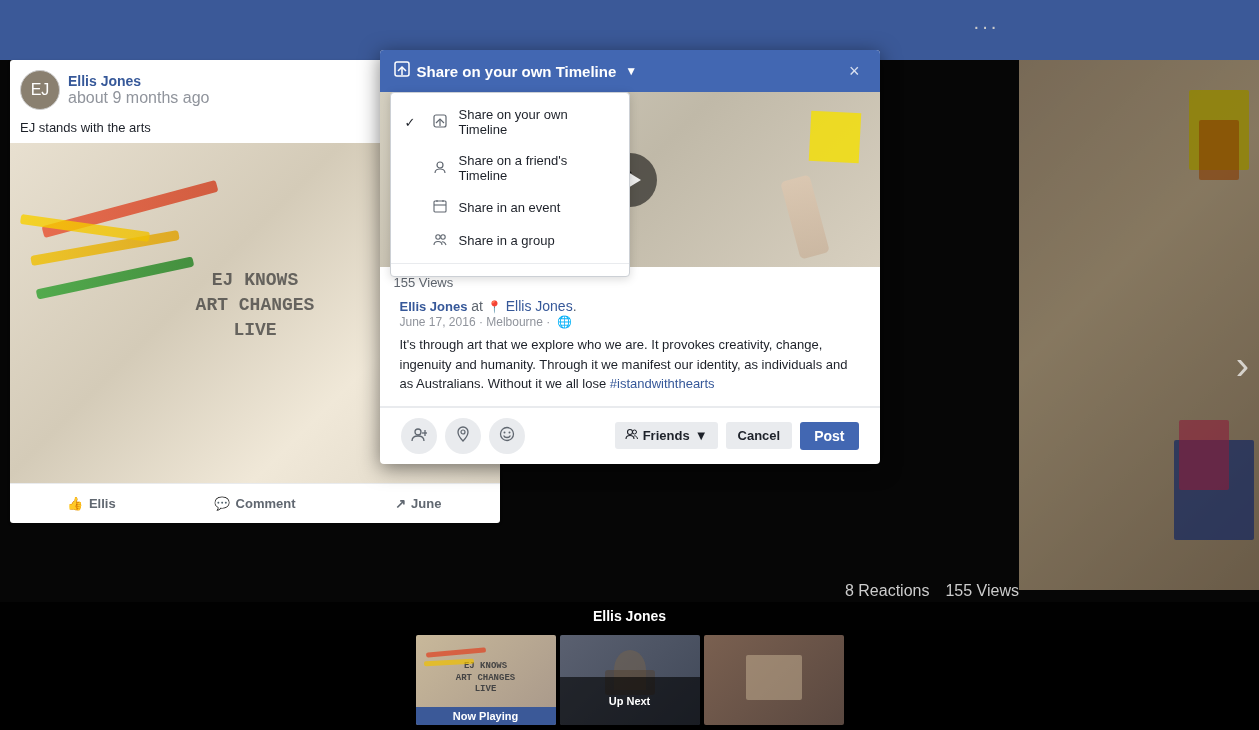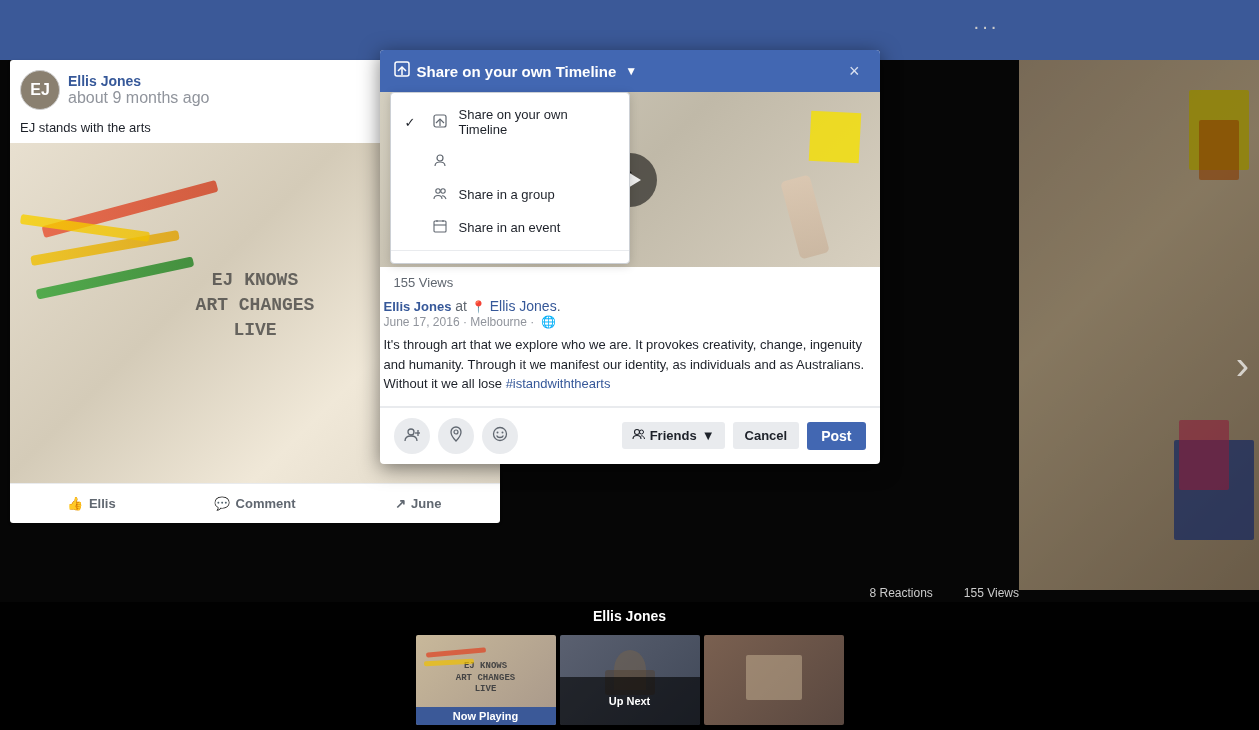--- a/index.html
+++ b/index.html
@@ -57,21 +57,21 @@
       width: 40px;
       height: 40px;
       border-radius: 50%;
       background: #8b8b8b;
       margin-right: 8px;
       flex-shrink: 0;
       display: flex;
       align-items: center;
       justify-content: center;
       font-size: 16px;
-      font-weight: bold;
+      font-weight: normal;
       color: #fff;
       border: 1px solid #ccc;
     }
 
     .post-user-info {
       flex: 1;
     }
 
     .post-username {
       font-weight: bold;
@@ -234,22 +234,22 @@
 
     
     .stats-bar {
       position: absolute;
       bottom: 130px;
       right: 240px;
       left: 510px;
       display: flex;
       justify-content: flex-end;
       color: #ccc;
-      font-size: 12px;
-      gap: 31px;
+      font-size: 16px;
+      gap: 16px;
       z-index: 2;
     }
 
     
     .modal-overlay {
       position: absolute;
       top: 0; left: 0;
       width: 100%; height: 100%;
       z-index: 10;
       display: flex;
@@ -409,21 +409,21 @@
       margin-left: 4px;
     }
 
     .views-count {
       padding: 8px 14px 4px;
       font-size: 13px;
       color: #606770;
     }
 
     .post-info-section {
-      padding: 4px 4px 12px;
+      padding: 4px 20px 12px;
       border-bottom: 1px solid #e9ebee;
     }
 
     .post-info-user {
       font-size: 13px;
       color: #365899;
       font-weight: 600;
     }
 
     .post-info-at {
@@ -450,21 +450,21 @@
     }
 
     .hashtag {
       color: #365899;
     }
 
     
     .modal-footer {
       display: flex;
       align-items: center;
-      padding: 10px 14px;
+      padding: 10px 21px;
       border-top: 1px solid #e9ebee;
       gap: 8px;
       justify-content: space-between;
     }
 
     .footer-icon-btn {
       width: 36px;
       height: 36px;
       border-radius: 50%;
       background: #e9ebee;
@@ -666,46 +666,47 @@
       </div>
 
       <div class="dropdown-item">
         <span class="check-icon" style="visibility:hidden;">✓</span>
         <span class="item-icon">
           <svg width="14" height="14" viewBox="0 0 14 14" fill="none">
             <circle cx="7" cy="5" r="3" stroke="#606770" stroke-width="1.2" fill="none"></circle>
             <path d="M2 13 C2 10 5 9 7 9 C9 9 12 10 12 13" stroke="#606770" stroke-width="1.2" fill="none"></path>
           </svg>
         </span>
+        <span>Share on a friend's Timeline</span>
+      </div>
+
+      <div class="dropdown-item">
+        <span class="check-icon" style="visibility:hidden;">✓</span>
+        <span class="item-icon">
+          <svg width="14" height="14" viewBox="0 0 14 14" fill="none">
+            <rect x="1" y="2" width="12" height="11" rx="1" stroke="#606770" stroke-width="1.1" fill="none"></rect>
+            <line x1="1" y1="6" x2="13" y2="6" stroke="#606770" stroke-width="1.1"></line>
+            <line x1="4" y1="1" x2="4" y2="3" stroke="#606770" stroke-width="1.1"></line>
+            <line x1="10" y1="1" x2="10" y2="3" stroke="#606770" stroke-width="1.1"></line>
+          </svg>
+        </span>
+        <span>Share in an event</span>
       </div>
 
       <div class="dropdown-item">
         <span class="check-icon" style="visibility:hidden;">✓</span>
         <span class="item-icon">
           <svg width="14" height="14" viewBox="0 0 14 14" fill="none">
             <circle cx="5" cy="5" r="2.2" stroke="#606770" stroke-width="1.1" fill="none"></circle>
             <circle cx="10" cy="5" r="2.2" stroke="#606770" stroke-width="1.1" fill="none"></circle>
             <path d="M1 13 C1 10.5 3 9.5 5 9.5 C7 9.5 9 10.5 9 13" stroke="#606770" stroke-width="1.1" fill="none"></path>
             <path d="M9 10 C10 9.5 12 10 13 13" stroke="#606770" stroke-width="1.1" fill="none"></path>
           </svg>
         </span>
         <span>Share in a group</span>
-      </div>
-
-      <div class="dropdown-item">
-        <span class="check-icon" style="visibility:hidden;">✓</span>
-        <span class="item-icon">
-          <svg width="14" height="14" viewBox="0 0 14 14" fill="none">
-            <rect x="1" y="2" width="12" height="11" rx="1" stroke="#606770" stroke-width="1.1" fill="none"></rect>
-            <line x1="1" y1="6" x2="13" y2="6" stroke="#606770" stroke-width="1.1"></line>
-            <line x1="4" y1="1" x2="4" y2="3" stroke="#606770" stroke-width="1.1"></line>
-            <line x1="10" y1="1" x2="10" y2="3" stroke="#606770" stroke-width="1.1"></line>
-          </svg>
-        </span>
-        <span>Share in an event</span>
       </div>
 
       <div class="dropdown-divider"></div>
 
     </div>
 
     <div class="modal-content">
 
       <div class="video-preview">
         <div class="video-preview-art">

